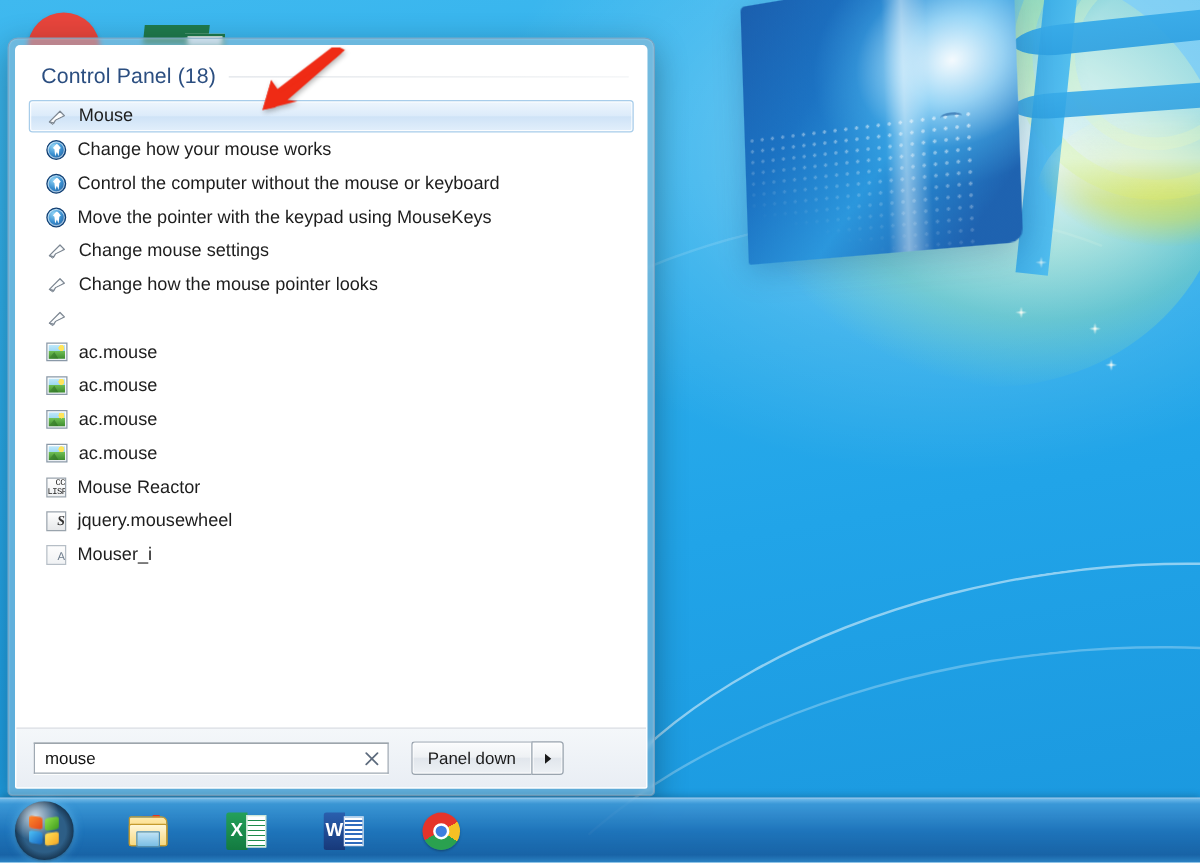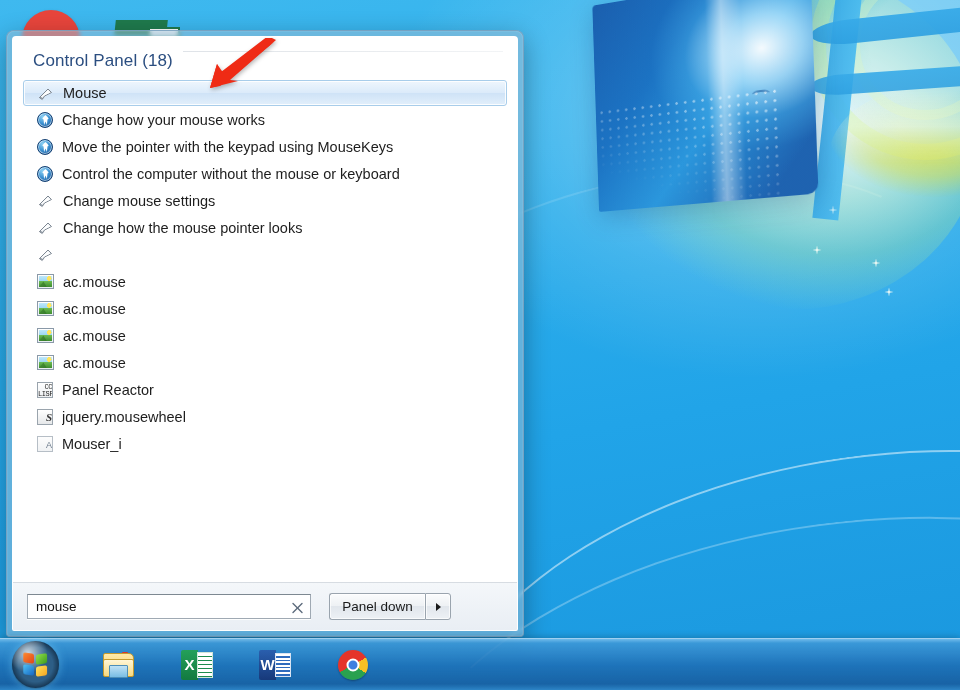--- a/index.html
+++ b/index.html
@@ -192,20 +192,21 @@
   
   #results-pane {
     flex: 1 1 auto;
     padding: 14px 10px 0 10px;
     overflow: hidden;
   }
 
   
   .section-head {
     display: flex;
+    align-items: center;
     gap: 10px;
     padding: 0 4px 0 10px;
     margin-bottom: 9px;
   }
   .section-title {
     color: #2b4e80;
     font-size: 17px;
     font-weight: 400;
     white-space: nowrap;
     letter-spacing: .1px;
@@ -586,26 +587,26 @@
           <span class="label">Mouse</span>
         </div>
 
         <div class="result-row">
           <span class="icon ico-access"></span>
           <span class="label">Change how your mouse works</span>
         </div>
 
         <div class="result-row">
           <span class="icon ico-access"></span>
+          <span class="label">Control the computer without the mouse or keyboard</span>
+        </div>
+
+        <div class="result-row">
+          <span class="icon ico-access"></span>
           <span class="label">Move the pointer with the keypad using MouseKeys</span>
-        </div>
-
-        <div class="result-row">
-          <span class="icon ico-access"></span>
-          <span class="label">Control the computer without the mouse or keyboard</span>
         </div>
 
         <div class="result-row">
           <span class="icon ico-pointer">
             <svg viewBox="0 0 17 17" width="17" height="17">
               <path d="M2.5 12.5 L11 4 L14.5 7.5 L7.5 11 L6 13.5 Z" fill="#f2f5f8" stroke="#7d8792" stroke-width="1" stroke-linejoin="round"></path>
               <path d="M4 12 L10.6 5.4 L13 7.8 L7.2 10.6 Z" fill="#ffffff" opacity=".85"></path>
               <path d="M2.5 12.6 L6 13.6 L5.2 14.6 Z" fill="#c9d2da" stroke="#7d8792" stroke-width=".8"></path>
             </svg>
           </span>
@@ -645,21 +646,21 @@
         <div class="result-row">
           <span class="icon ico-image"></span>
           <span class="label">ac.mouse</span>
         </div>
         <div class="result-row">
           <span class="icon ico-image"></span>
           <span class="label">ac.mouse</span>
         </div>
         <div class="result-row">
           <span class="icon ico-doc lisp">CC<br>LISP</span>
-          <span class="label">Panel Reactor</span>
+          <span class="label">Mouse Reactor</span>
         </div>
         <div class="result-row">
           <span class="icon ico-doc js">S</span>
           <span class="label">jquery.mousewheel</span>
         </div>
         <div class="result-row">
           <span class="icon ico-doc txt">A</span>
           <span class="label">Mouser_i</span>
         </div>
 

